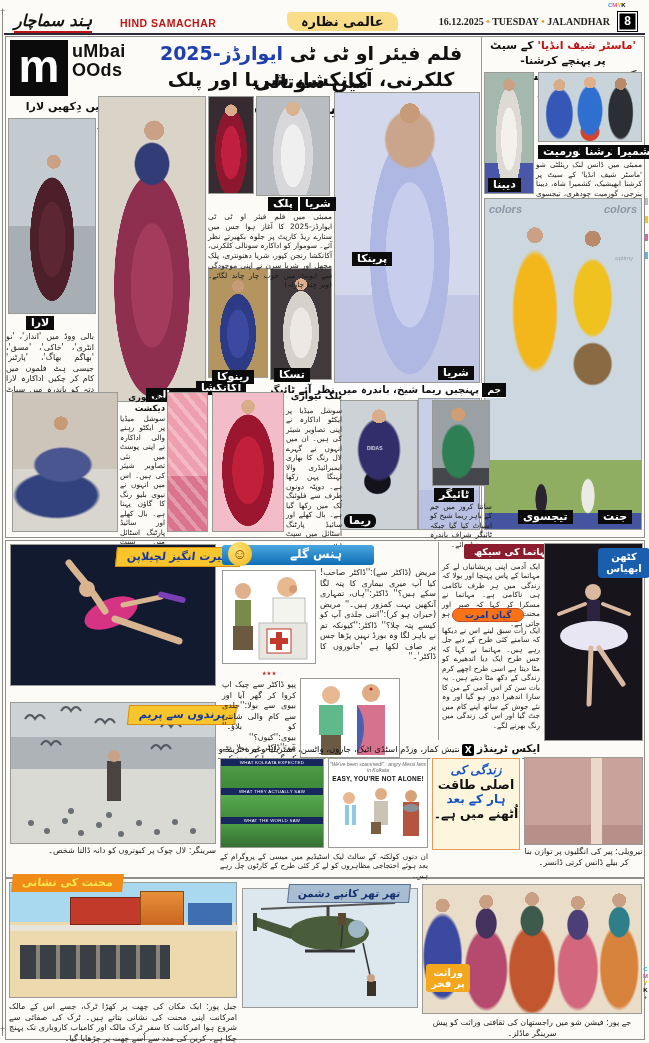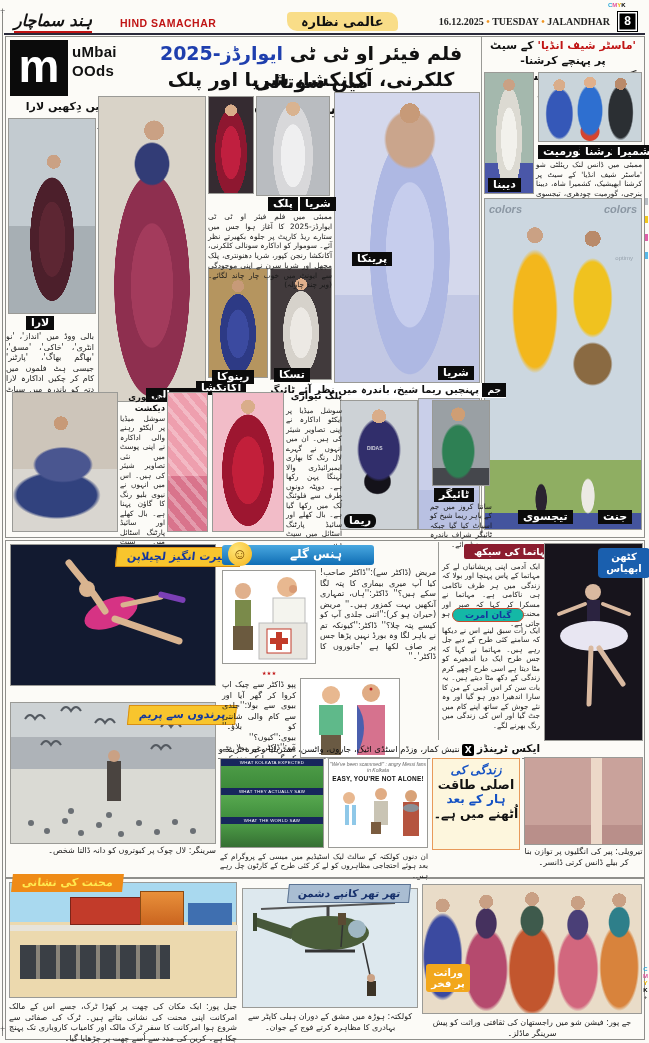--- a/index.html
+++ b/index.html
@@ -156,21 +156,21 @@
     <span class="dot">•</span>
     <span>JALANDHAR</span>
   </div>
   <div class="abs" style="left:617px;top:11px;width:19px;height:19px;background:#000;border:1px solid #000;box-shadow:inset 0 0 0 1.5px #fff;color:#fff;font-weight:bold;font-size:12px;line-height:19px;text-align:center;">8</div>
   <div class="abs" style="left:4px;top:33px;width:641px;height:0;border-top:2px solid #2a2a3a;"></div>
 
   <div class="abs secbox" style="left:5px;top:36px;width:638px;height:500px;"></div>
   <div class="abs rule" style="left:481px;top:37px;width:1px;height:498px;"></div>
 
   <div class="abs" style="left:10px;top:40px;width:58px;height:56px;background:#0b0b0b;color:#fff;font-weight:bold;font-size:46px;line-height:52px;text-align:center;">m</div>
-  <div class="abs" style="left:72px;top:42px;font-weight:bold;font-size:15px;line-height:19px;letter-spacing:.3px;">
+  <div class="abs" style="left:72px;top:42px;font-weight:bold;font-size:18px;line-height:19px;letter-spacing:.3px;">
     <div>uMbai</div>
     <div>OOds</div>
   </div>
   <div class="abs ur" style="left:8px;top:100px;width:134px;font-size:11px;font-weight:bold;border-bottom:1px dotted #888;padding-bottom:2px;">
     <span class="red">باندرہ</span><span> میں دِکھیں لارا دتہ</span>
   </div>
 
   <div class="abs ur hl-big" style="left:150px;top:40px;width:322px;text-align:center;">
     <span>فلم فیئر او ٹی ٹی </span><span class="blue">ایوارڈز-2025</span><span> میں سوتالی</span>
   </div>
@@ -320,21 +320,21 @@
       <rect x="20" y="56" width="20" height="20" fill="#6a5a43"></rect>
       <circle cx="70" cy="14" r="9" fill="#e0ac84"></circle>
         <circle cx="70" cy="10" r="1.5" fill="#b22"></circle>
       <path d="M56 26 h28 v50 h-28 z" fill="#d6728e"></path>
         <path d="M56 26 q14 20 0 50" fill="#4a5fae"></path>
     </svg>
   </div>
 
   <div class="abs ur" style="left:458px;top:544px;background:#8c1d2f;color:#fff;font-weight:bold;font-size:9.5px;padding:2px 10px;border-radius:2px;margin-left:6px;">مہاتما کی سیکھ</div>
   <div class="abs ur tinycap just" style="left:442px;top:562px;width:98px;height:44px;">ایک آدمی اپنی پریشانیاں لے کر مہاتما کے پاس پہنچا اور بولا کہ زندگی میں ہر طرف ناکامی ہی ناکامی ہے۔ مہاتما نے مسکرا کر کہا کہ صبر اور محنت سے ہر مشکل آسان ہو جاتی ہے۔</div>
-  <div class="abs ur" style="left:452px;top:608px;background:#14b8a6;border:1px solid #c84a2a;color:#14389e;font-weight:bold;font-size:9px;padding:1px 12px;border-radius:8px;">گیان امرت</div>
+  <div class="abs ur" style="left:452px;top:608px;background:#f97316;border:1px solid #c84a2a;color:#14389e;font-weight:bold;font-size:9px;padding:1px 12px;border-radius:8px;">گیان امرت</div>
   <div class="abs ur tinycap just" style="left:442px;top:626px;width:98px;height:110px;">ایک رات سبق لینے اس نے دیکھا کہ سامنے کئی طرح کے دیے جل رہے ہیں۔ مہاتما نے کہا کہ جس طرح ایک دیا اندھیرے کو مٹا دیتا ہے اسی طرح اچھے کرم زندگی کے دکھ مٹا دیتے ہیں۔ یہ بات سن کر اس آدمی کے من کا سارا اندھیرا دور ہو گیا اور وہ نئے جوش کے ساتھ اپنے کام میں جٹ گیا اور اس کی زندگی میں رنگ بھرنے لگے۔</div>
 
   <div class="abs ph" style="left:544px;top:543px;width:99px;height:198px;">
     <svg width="97" height="196" viewBox="0 0 97 196">
       <rect width="97" height="196" fill="#17141c"></rect>
       <circle cx="48" cy="48" r="8" fill="#d9b9a0"></circle>
       <rect x="42" y="56" width="13" height="24" fill="#2b2340"></rect>
       <ellipse cx="49" cy="92" rx="34" ry="15" fill="#e8e6f2"></ellipse>
       <path d="M14 70 L40 60" stroke="#d9b9a0" stroke-width="4" stroke-linecap="round"></path>
       <path d="M84 70 L58 60" stroke="#d9b9a0" stroke-width="4" stroke-linecap="round"></path>
@@ -415,21 +415,20 @@
       <path d="M12 24 L12 42" stroke="#3a472f" stroke-width="4"></path>
       <line x1="62" y1="62" x2="112" y2="62" stroke="#333" stroke-width="3"></line>
       <line x1="120" y1="54" x2="130" y2="100" stroke="#333" stroke-width="1.5"></line>
       <rect x="124" y="92" width="9" height="15" fill="#3c3326"></rect>
         <circle cx="128" cy="89" r="4" fill="#caa184"></circle>
       <line x1="98" y1="58" x2="100" y2="30" stroke="#333" stroke-width="1.5"></line>
       <rect x="95" y="24" width="8" height="12" fill="#5a4a32"></rect>
     </svg>
   </div>
   <div class="abs badge-steel ur" style="left:288px;top:884px;">تھر تھر کانپے دشمن</div>
-  <div class="abs ur cap" style="left:242px;top:1012px;width:176px;text-align:center;">کولکتہ: ہوڑہ میں مشق کے دوران ہیلی کاپٹر سے بہادری کا مظاہرہ کرتے فوج کے جوان۔</div>
 
   <div class="abs ph fashion-photo" style="left:422px;top:884px;width:220px;height:130px;"></div>
   <div class="abs ur" style="left:426px;top:964px;width:44px;background:#f2a71c;color:#fff;font-weight:bold;font-size:10px;text-align:center;border-radius:3px;padding:3px 0;">
     <div>وراثت</div>
     <div>پر فخر</div>
   </div>
   <div class="abs ur cap" style="left:422px;top:1018px;width:220px;text-align:center;">جے پور: فیشن شو میں راجستھان کی ثقافتی وراثت کو پیش سرینگر ماڈلز۔</div>
 
   <div class="abs" style="left:643px;top:966px;font-size:6px;font-weight:bold;line-height:7px;text-align:center;">
     <div style="color:#2aa8d8;">C</div>

